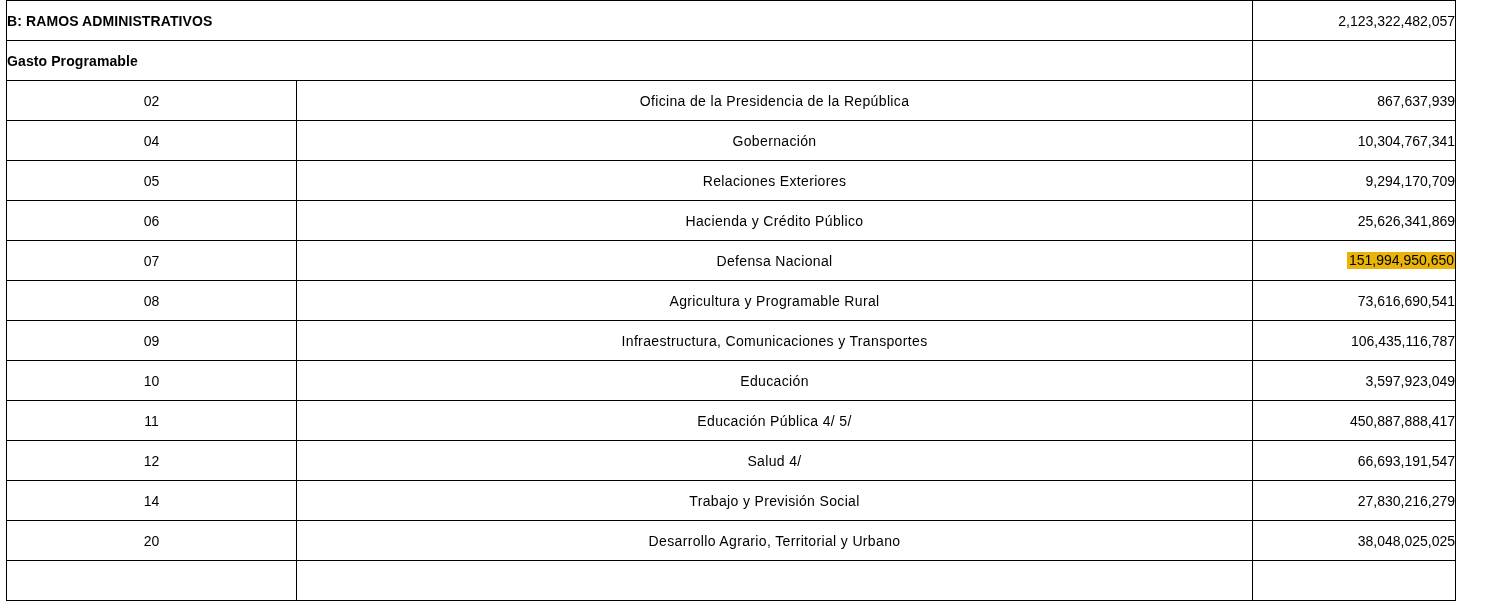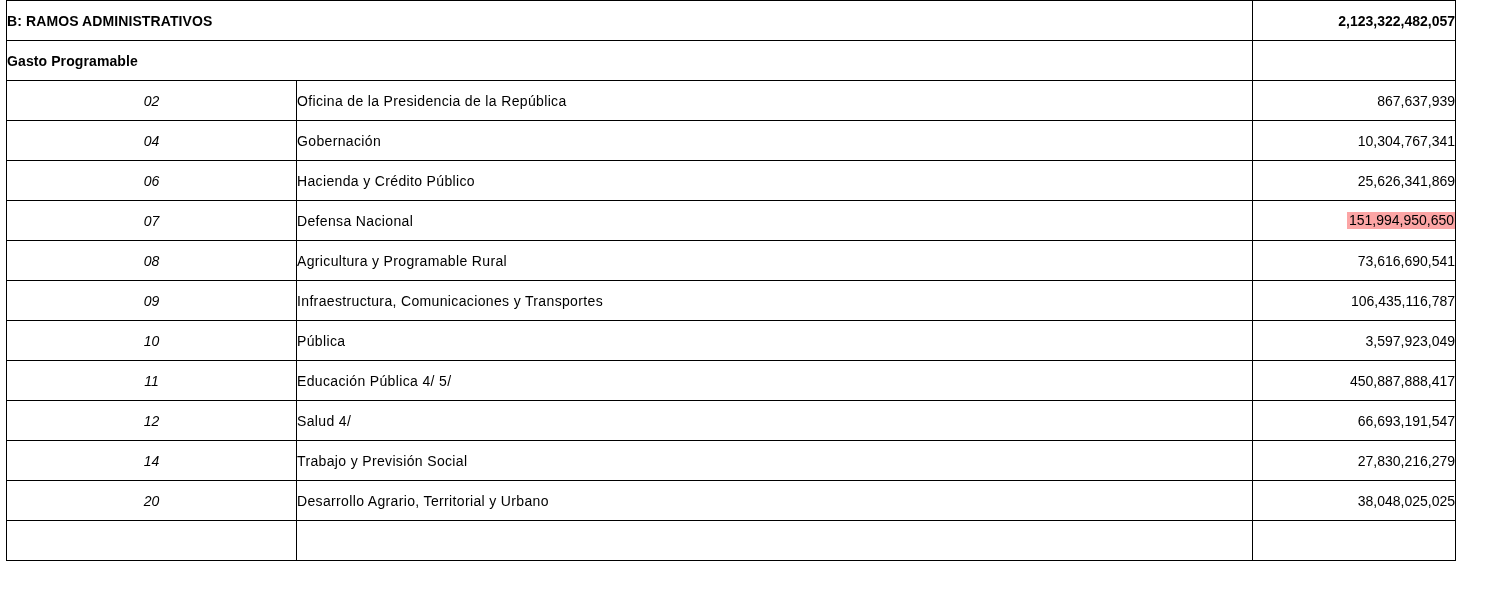--- a/index.html
+++ b/index.html
@@ -40,45 +40,44 @@
     background: #ffffff;
   }
   
   td.section-label {
     font-weight: bold;
     padding-left: 9px;
     font-size: 15.5px;
     letter-spacing: 0.1px;
   }
   td.section-amount {
-    font-weight: bold;
+    font-weight: normal;
     text-align: right;
     padding-right: 9px;
     font-size: 15.5px;
   }
   td.code {
     text-align: center;
     font-size: 15px;
     padding-right: 56px;
-    font-style: italic;
   }
   td.name {
-    text-align: left;
+    text-align: center;
     padding-left: 13px;
     font-size: 15px;
     letter-spacing: 0.35px;
   }
   td.amount {
     text-align: right;
     padding-right: 9px;
     font-size: 15px;
     margin-left: 48px;
   }
   .hl {
-    background: #fca5a5;
+    background: #eab308;
     padding: 1px 1px 2px 2px;
     display: inline-block;
     line-height: 1.05;
   }
   .partial-row td {
     height: 22px;
     border-bottom: none;
   }
 </style>
 </head>
@@ -105,20 +104,25 @@
           <td class="code">02</td>
           <td class="name">Oficina de la Presidencia de la República</td>
           <td class="amount">867,637,939</td>
         </tr>
         <tr>
           <td class="code">04</td>
           <td class="name">Gobernación</td>
           <td class="amount">10,304,767,341</td>
         </tr>
         <tr>
+          <td class="code">05</td>
+          <td class="name">Relaciones Exteriores</td>
+          <td class="amount">9,294,170,709</td>
+        </tr>
+        <tr>
           <td class="code">06</td>
           <td class="name">Hacienda y Crédito Público</td>
           <td class="amount">25,626,341,869</td>
         </tr>
         <tr>
           <td class="code">07</td>
           <td class="name">Defensa Nacional</td>
           <td class="amount"><span class="hl">151,994,950,650</span></td>
         </tr>
         <tr>
@@ -126,21 +130,21 @@
           <td class="name">Agricultura y Programable Rural</td>
           <td class="amount">73,616,690,541</td>
         </tr>
         <tr>
           <td class="code">09</td>
           <td class="name">Infraestructura, Comunicaciones y Transportes</td>
           <td class="amount">106,435,116,787</td>
         </tr>
         <tr>
           <td class="code">10</td>
-          <td class="name">Pública</td>
+          <td class="name">Educación</td>
           <td class="amount">3,597,923,049</td>
         </tr>
         <tr>
           <td class="code">11</td>
           <td class="name">Educación Pública 4/ 5/</td>
           <td class="amount">450,887,888,417</td>
         </tr>
         <tr>
           <td class="code">12</td>
           <td class="name">Salud 4/</td>

